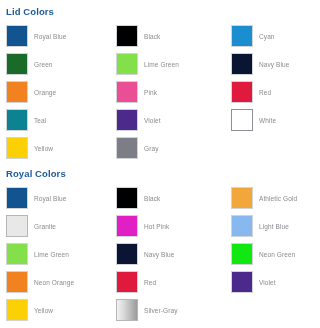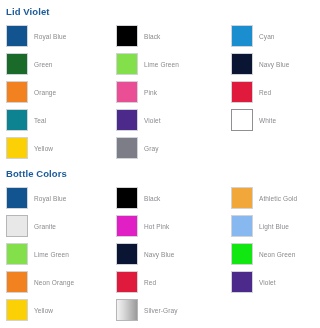--- a/index.html
+++ b/index.html
@@ -63,21 +63,21 @@
   .lid-grid {
     grid-template-columns: 110px 115px 75px;
   }
 </style>
 </head>
 <body>
 
 <div class="page">
 
   <div class="section">
-    <div class="section-title">Lid Violet</div>
+    <div class="section-title">Lid Colors</div>
     <div class="swatch-grid lid-grid" id="lid-grid">
         <div class="swatch-cell">
           <span class="swatch-box" style="background: rgb(17, 84, 143); border-color: rgb(208, 211, 216);"></span>
           <span class="swatch-label">Royal Blue</span>
         </div>
         <div class="swatch-cell">
           <span class="swatch-box" style="background: rgb(0, 0, 0); border-color: rgb(208, 211, 216);"></span>
           <span class="swatch-label">Black</span>
         </div>
         <div class="swatch-cell">
@@ -125,21 +125,21 @@
           <span class="swatch-label">Yellow</span>
         </div>
         <div class="swatch-cell">
           <span class="swatch-box" style="background: rgb(125, 125, 136); border-color: rgb(208, 211, 216);"></span>
           <span class="swatch-label">Gray</span>
         </div>
       </div>
   </div>
 
   <div class="section">
-    <div class="section-title">Bottle Colors</div>
+    <div class="section-title">Royal Colors</div>
     <div class="swatch-grid" id="bottle-grid">
         <div class="swatch-cell">
           <span class="swatch-box" style="background: rgb(17, 84, 143); border-color: rgb(208, 211, 216);"></span>
           <span class="swatch-label">Royal Blue</span>
         </div>
         <div class="swatch-cell">
           <span class="swatch-box" style="background: rgb(0, 0, 0); border-color: rgb(208, 211, 216);"></span>
           <span class="swatch-label">Black</span>
         </div>
         <div class="swatch-cell">

